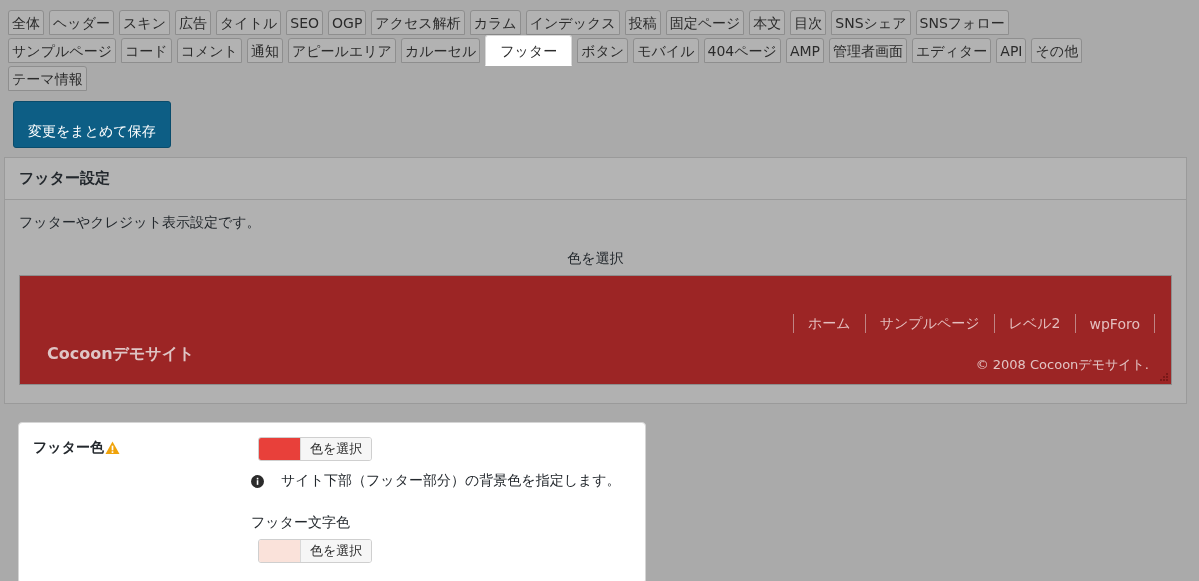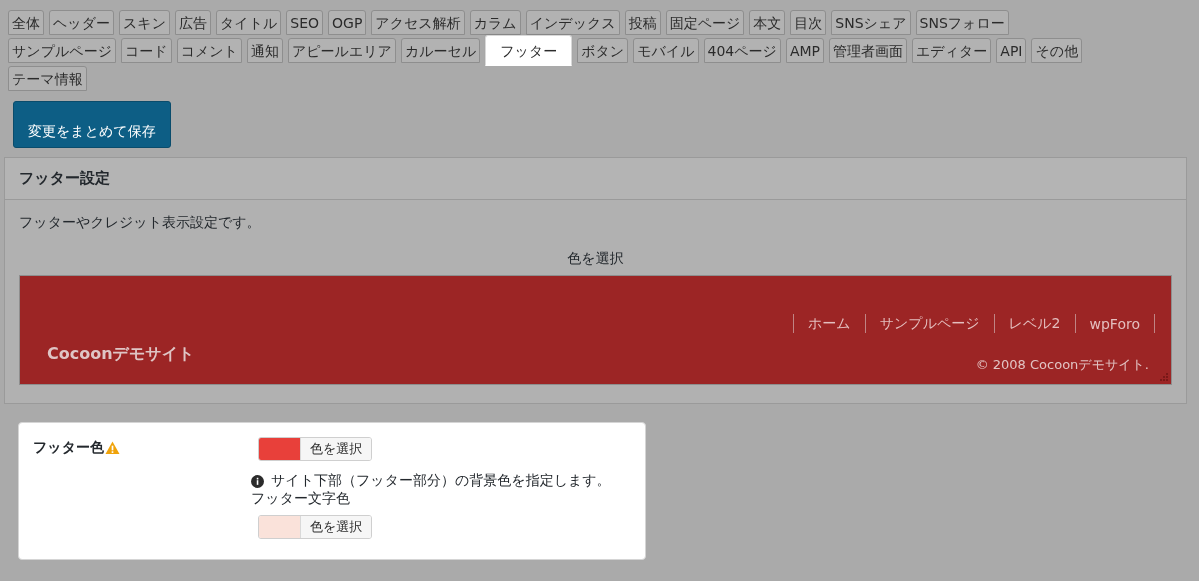--- a/index.html
+++ b/index.html
@@ -198,21 +198,21 @@
     color: #23282d;
     padding-top: 2px;
     display: flex;
     align-items: center;
     gap: 1px;
     font-family: "DejaVu Sans", "Liberation Sans", sans-serif;
   }
   .warn-icon { display: inline-block; width: 15px; height: 14px; flex: 0 0 15px; }
   .card-fields { flex: 1 1 auto; }
   .field { margin-bottom: 0; }
-  .field + .field { }
+  .field + .field { margin-top: 24px; }
   .field-title {
     font-size: 14px;
     color: #23282d;
     margin-bottom: 7px;
     font-weight: normal;
     font-family: "DejaVu Sans", "Liberation Sans", sans-serif;
   }
   .color-picker {
     display: inline-flex;
     align-items: stretch;
@@ -237,21 +237,21 @@
     background: #f6f6f6;
     white-space: nowrap;
     font-family: "DejaVu Sans", "Liberation Sans", sans-serif;
   }
   .field-hint {
     margin-top: 9px;
     font-size: 14px;
     color: #23282d;
     display: flex;
     align-items: flex-start;
-    gap: 7px;
+    gap: 17px;
     font-family: "DejaVu Sans", "Liberation Sans", sans-serif;
   }
   .info-icon {
     display: inline-block;
     width: 13px;
     height: 13px;
     flex: 0 0 13px;
     margin-top: 3px;
   }
 </style>

